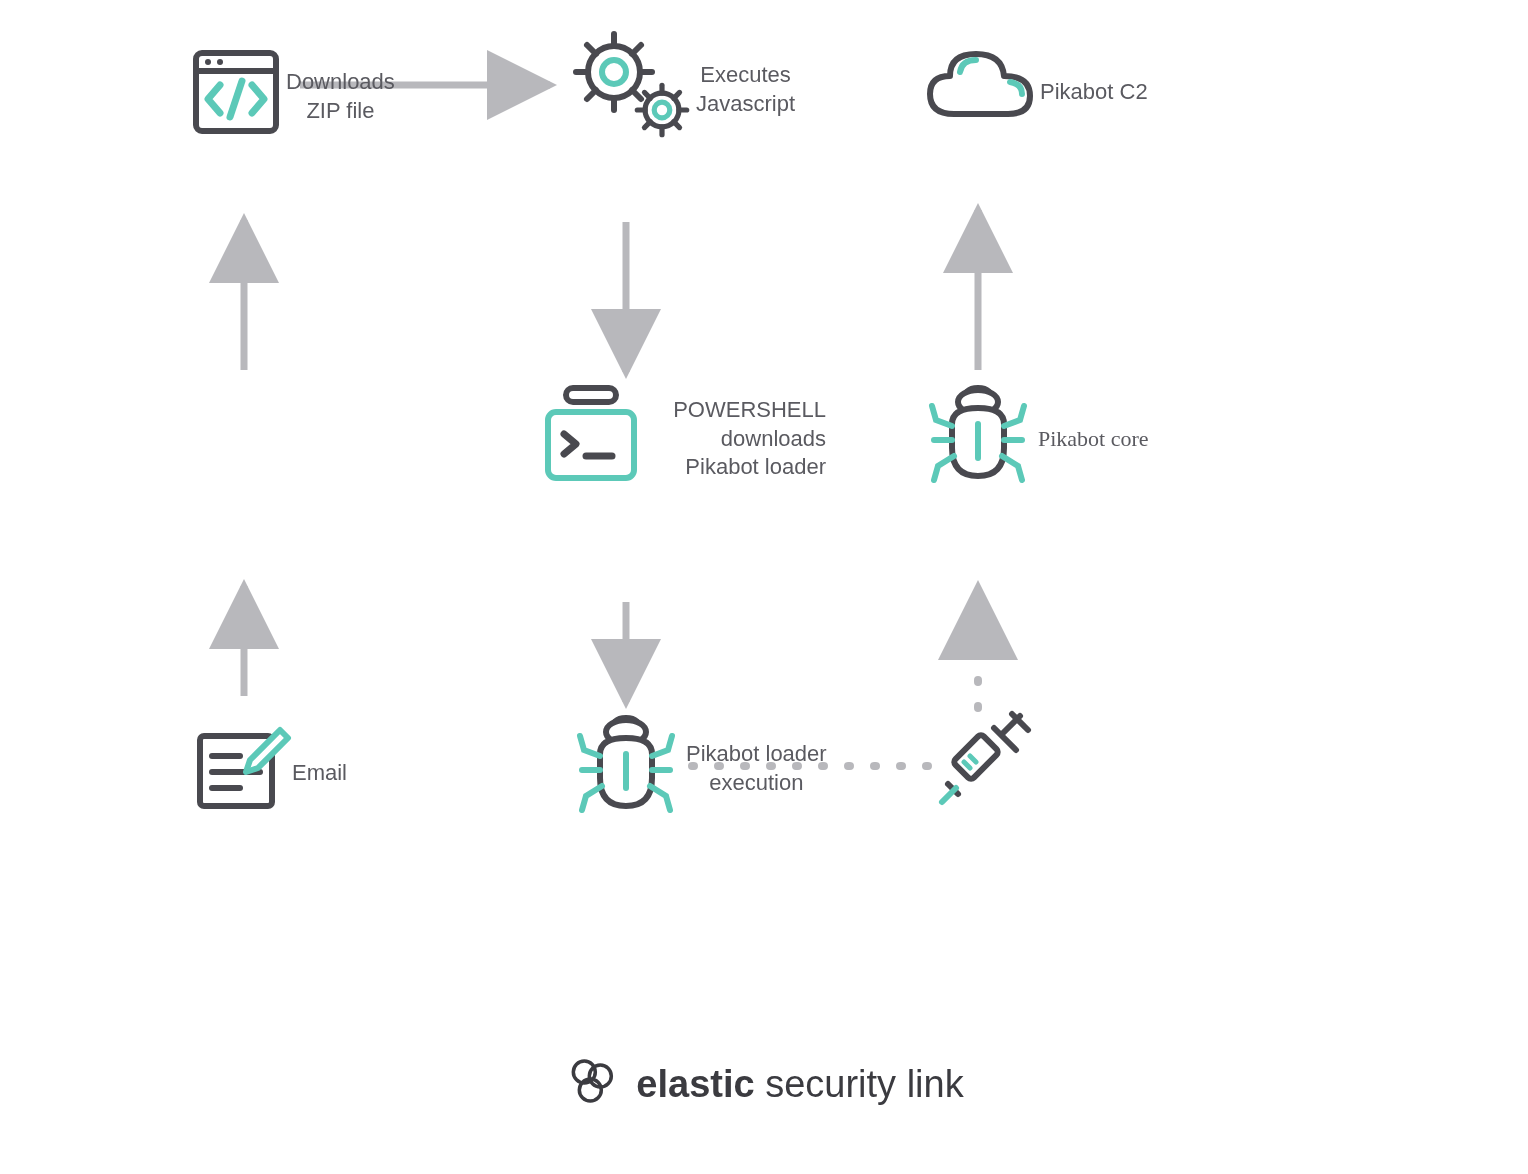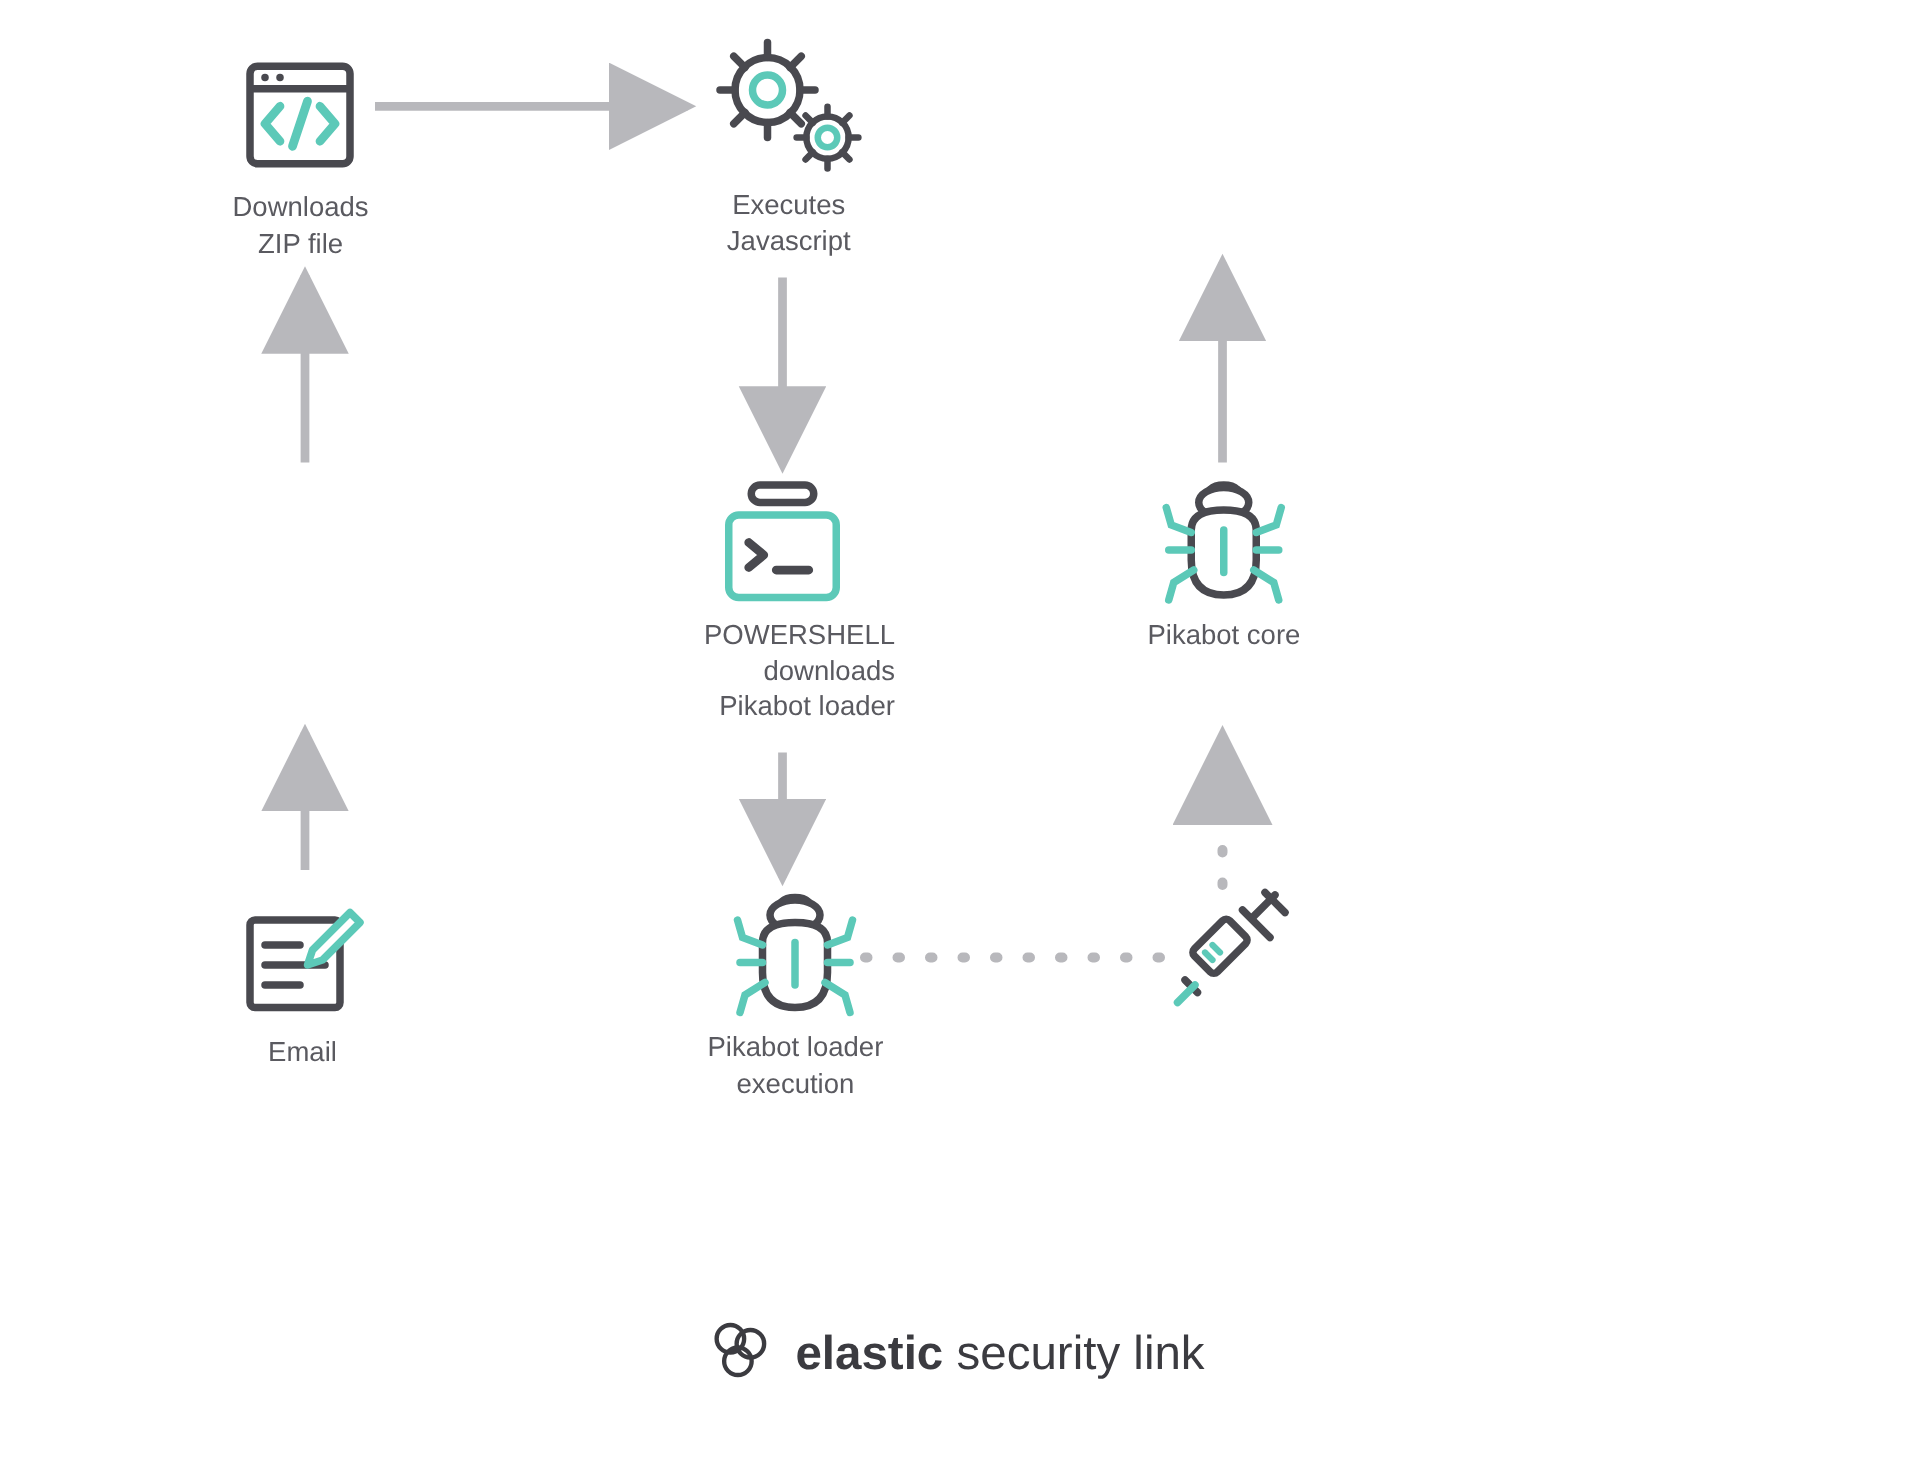--- a/index.html
+++ b/index.html
@@ -12,21 +12,21 @@
     color: #49494f;
   }
   .diagram {
     position: relative;
     width: 100%;
     height: 100%;
   }
   .node {
     position: absolute;
     display: flex;
-    flex-direction: column;
+    flex-direction: row;
     align-items: center;
     text-align: center;
   }
   .node .icon {
     width: 100px;
     height: 100px;
     display: flex;
     align-items: center;
     justify-content: center;
   }
@@ -210,40 +210,50 @@
         </g>
         <line x1="18" y1="90" x2="32" y2="76" stroke="#5cc9b8" stroke-width="6" stroke-linecap="round"></line>
         <g stroke="#5cc9b8" stroke-width="5" stroke-linecap="round">
           <line x1="46" y1="44" x2="52" y2="50"></line>
           <line x1="40" y1="50" x2="46" y2="56"></line>
         </g>
       </svg>
     </div>
   </div>
 
-  <div class="node" style="left:918px; top:384px;">
+  <div class="node" style="left:918px; top:384px;font-family:Liberation Serif, serif;">
     <div class="icon" style="width:120px;height:100px;">
       <svg width="120" height="100" viewBox="0 0 120 100">
         <path d="M46 18 Q46 4 60 4 Q74 4 74 18" fill="none" stroke="#49494f" stroke-width="6"></path>
         <ellipse cx="60" cy="18" rx="20" ry="12" fill="#fff" stroke="#49494f" stroke-width="6"></ellipse>
         <path d="M34 40 Q34 24 60 24 Q86 24 86 40 L86 64 Q86 92 60 92 Q34 92 34 64 Z" fill="#fff" stroke="#49494f" stroke-width="6"></path>
         <line x1="60" y1="40" x2="60" y2="74" stroke="#5cc9b8" stroke-width="6" stroke-linecap="round"></line>
         <g stroke="#5cc9b8" stroke-width="6" stroke-linecap="round" fill="none">
           <polyline points="34,42 18,36 14,22"></polyline>
           <polyline points="34,56 16,56"></polyline>
           <polyline points="36,72 20,82 16,96"></polyline>
           <polyline points="86,42 102,36 106,22"></polyline>
           <polyline points="86,56 104,56"></polyline>
           <polyline points="84,72 100,82 104,96"></polyline>
         </g>
       </svg>
     </div>
     <div class="label">Pikabot core</div>
   </div>
 
+  <div class="node" style="left:920px; top:42px;">
+    <div class="icon" style="width:120px;height:90px;">
+      <svg width="120" height="90" viewBox="0 0 120 90">
+        <path d="M34 72 Q10 72 10 52 Q10 34 30 34 Q30 12 56 12 Q82 12 84 34 Q110 34 110 54 Q110 72 88 72 Z" fill="none" stroke="#49494f" stroke-width="6" stroke-linejoin="round"></path>
+        <path d="M40 30 Q42 18 56 18" fill="none" stroke="#5cc9b8" stroke-width="6" stroke-linecap="round"></path>
+        <path d="M90 40 Q102 42 102 52" fill="none" stroke="#5cc9b8" stroke-width="6" stroke-linecap="round"></path>
+      </svg>
+    </div>
+    <div class="label">Pikabot C2</div>
+  </div>
 
   <div class="footer">
     <span>
       <svg width="56" height="56" viewBox="0 0 56 56">
         <g fill="none" stroke="#3b3b40" stroke-width="3.5">
           <circle cx="20" cy="18" r="11"></circle>
           <circle cx="36" cy="22" r="11"></circle>
           <circle cx="26" cy="36" r="11"></circle>
         </g>
       </svg>

